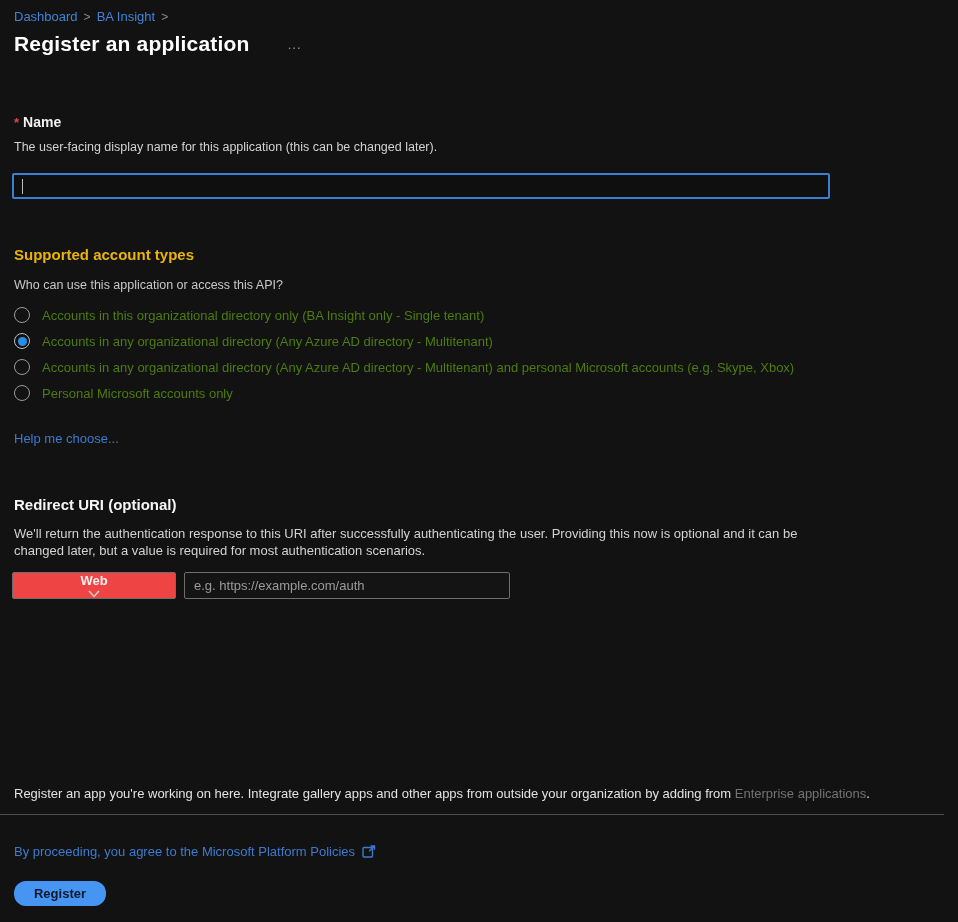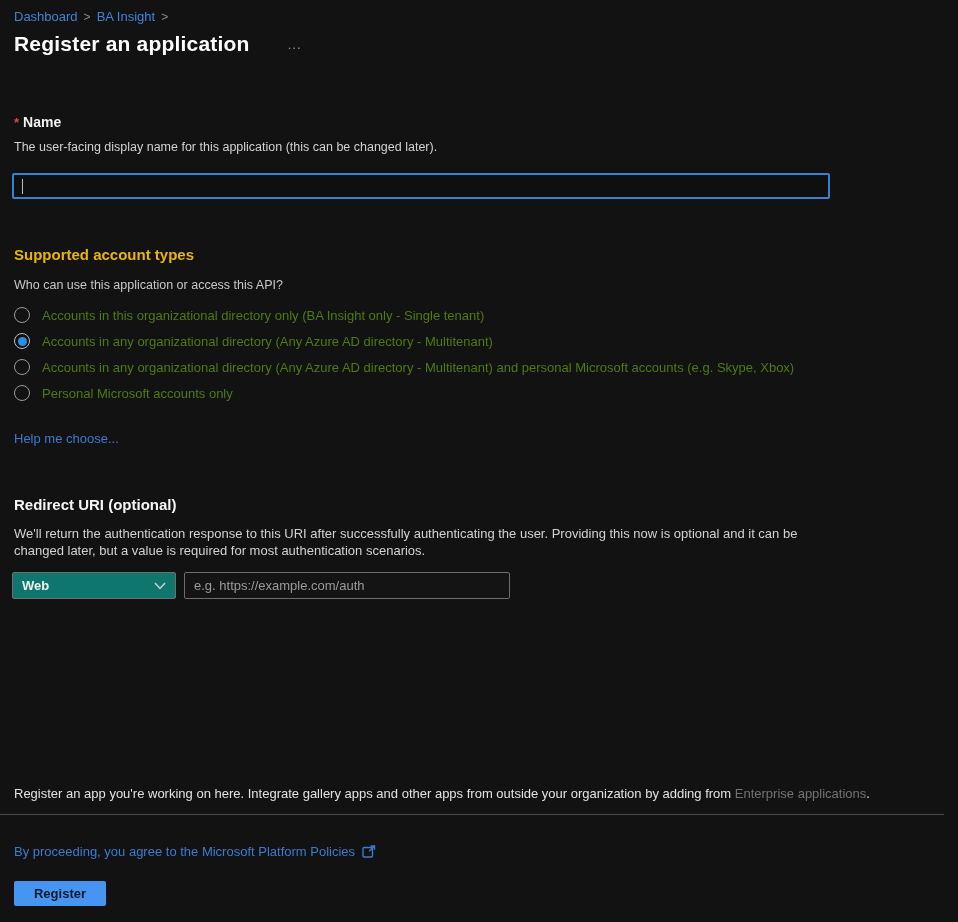--- a/index.html
+++ b/index.html
@@ -39,36 +39,36 @@
   .radio-dot { width:9px; height:9px; border-radius:50%; background:transparent; }
   .radio-row.checked .radio-dot { background:#2490e8; }
   .radio-label { margin-left:12px; font-size:13px; color:#4d7c0f; white-space:nowrap; }
 
   .help-link { position:absolute; top:431px; left:14px; font-size:13px; color:#3c7bd0; text-decoration:none; cursor:pointer; }
 
   
   .uri-heading { position:absolute; top:496px; left:14px; font-size:15px; font-weight:bold; color:#f5f5f5; }
   .uri-desc { position:absolute; top:525px; left:14px; width:822px; font-size:13px; line-height:17px; color:#d2d2d2; }
   .uri-controls { position:absolute; top:572px; left:12px; display:flex; gap:8px; }
-  .platform-select { width:164px; height:27px; border:1px solid #6e6e6e; border-radius:2px; background:#0f766e;
-    display:flex; align-items:center; justify-content:space-between; padding:0 9px; cursor:pointer; }
+  .platform-select { width:164px; height:27px; border:1px solid #6e6e6e; border-radius:2px; background:#ef4444;
+    display:flex; align-items:center; justify-content:space-between; padding:0 9px; cursor:pointer;flex-direction:column; }
   .platform-select .sel-text { font-size:13px; font-weight:bold; color:#f0f0f0; }
   .uri-input { width:326px; height:27px; border:1px solid #6e6e6e; border-radius:2px; background:#141414;
     color:#e8e8e8; font-size:13px; padding:4px 9px; outline:none; font-family:"Liberation Sans",sans-serif; }
   .uri-input::placeholder { color:#9b9b9b; opacity:1; }
 
   
   .footer-note { position:absolute; top:786px; left:14px; width:935px; font-size:13px; color:#e2e2e2; }
   .footer-note a { color:#737373; text-decoration:none; cursor:pointer; }
   .divider { position:absolute; top:814px; left:0; width:944px; height:1px; background:#4d4d4d; }
   .policy-line { position:absolute; top:844px; left:14px; font-size:13px; color:#3c7bd0; display:flex; align-items:center; gap:7px; }
   .policy-line a { color:#3c7bd0; text-decoration:none; cursor:pointer; }
   .ext-icon { display:inline-flex; }
   .register-btn { position:absolute; top:881px; left:14px; width:92px; height:25px; background:#4795f2;
-    color:#0c1a2c; font-size:13px; font-weight:bold; border:none; border-radius:2px; cursor:pointer;
+    color:#0c1a2c; font-size:13px; font-weight:bold; border:none; border-radius:12px; cursor:pointer;
     font-family:"Liberation Sans",sans-serif; }
   .chev-icon { display:inline-flex; }
 </style>
 </head>
 <body>
 
 <div class="page">
 
   <nav class="breadcrumb">
     <a>Dashboard</a>

